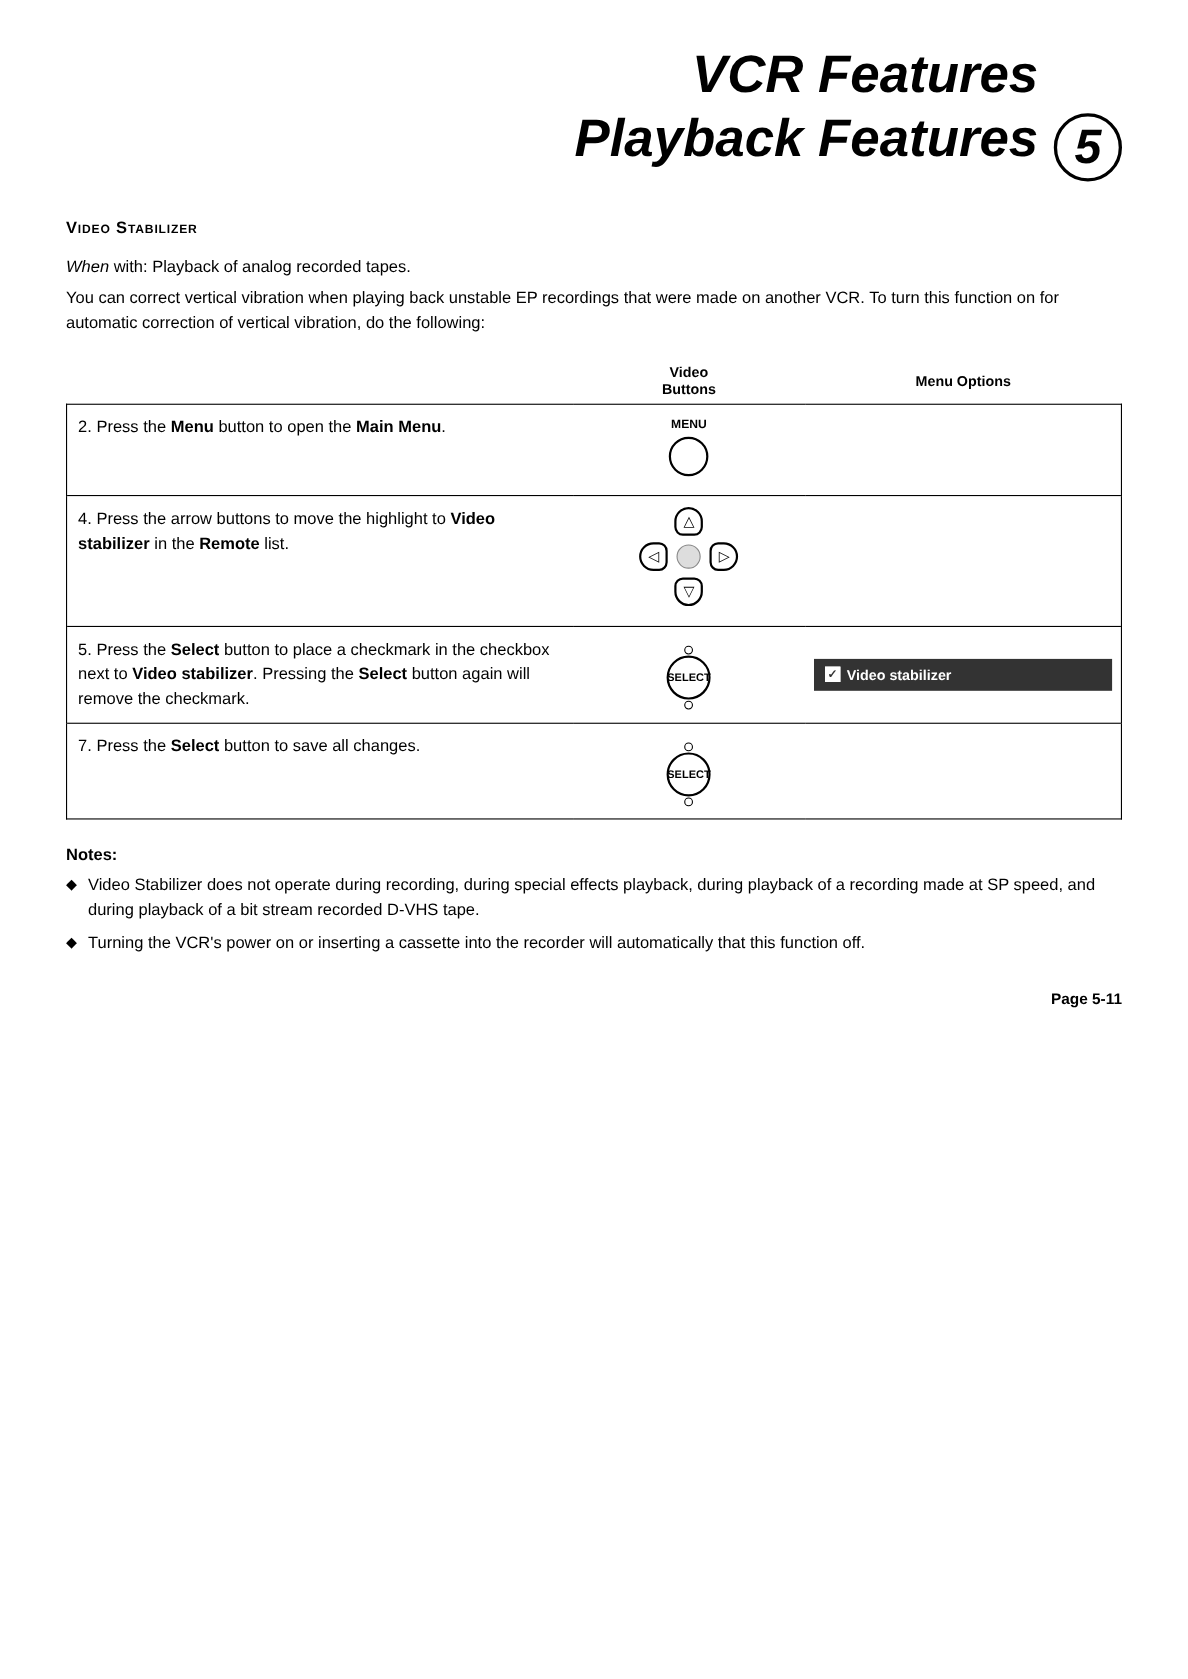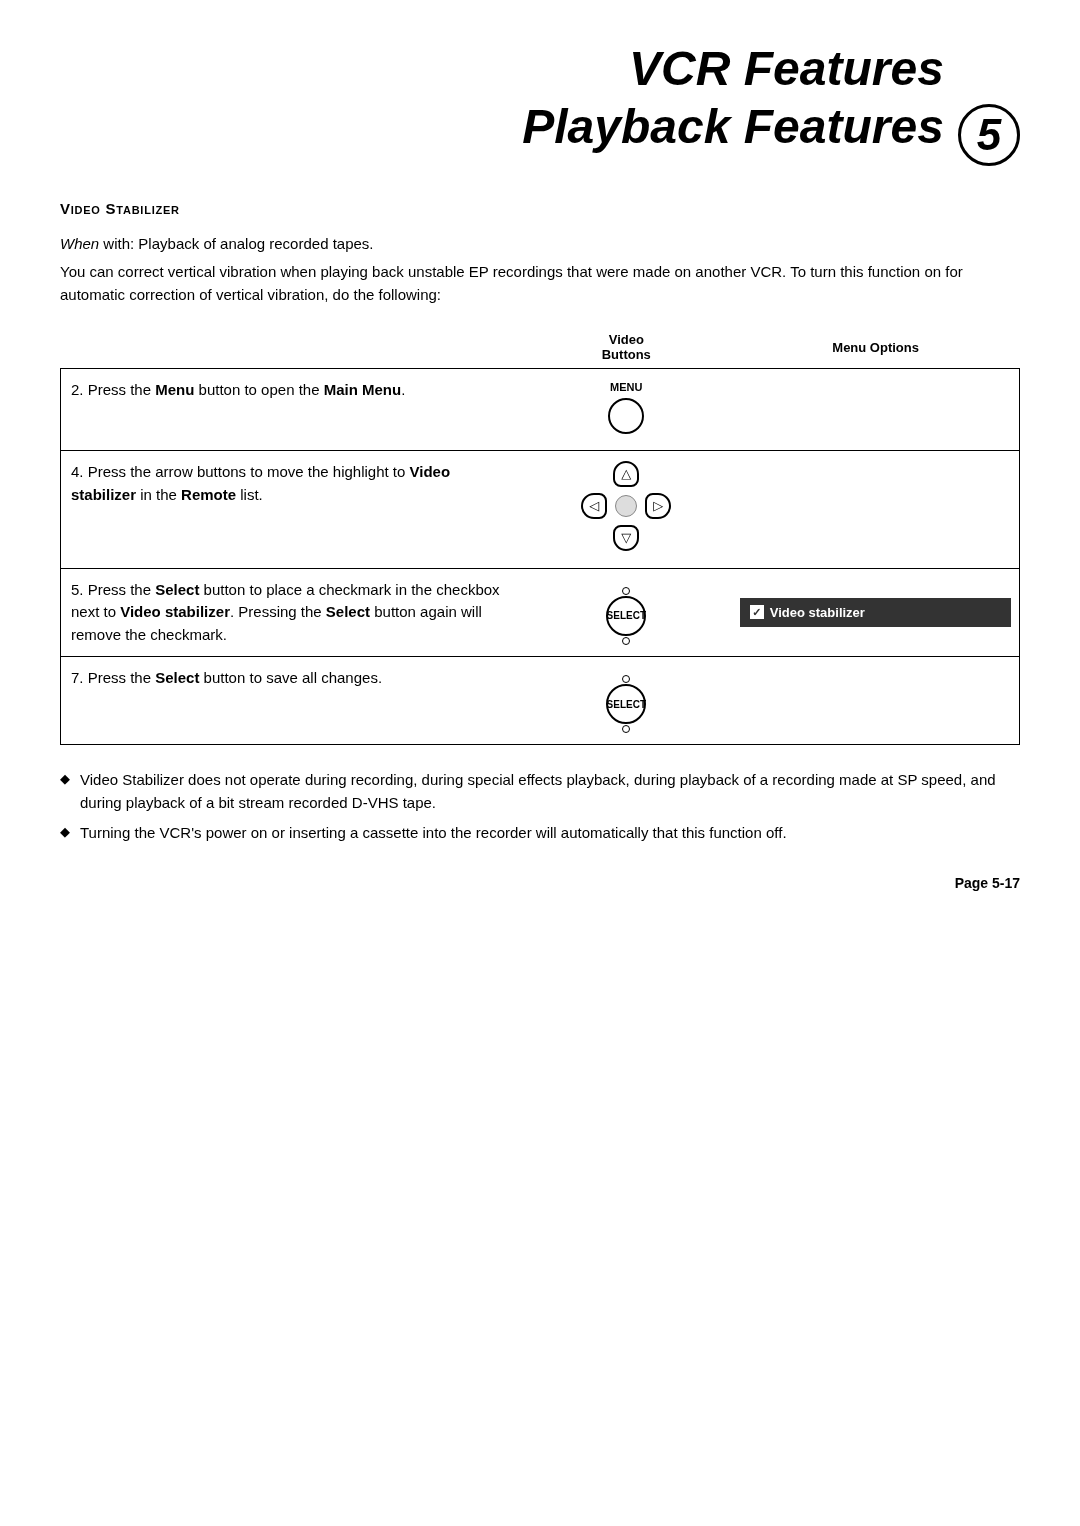--- a/index.html
+++ b/index.html
@@ -395,19 +395,20 @@
           <div class="select-circle">SELECT</div>
           <div class="select-dot"></div>
         </div>
       </td>
       <td class="col-menu border-right"></td>
     </tr>
   </tbody>
 </table>
 
 <div class="notes-section">
+  <div class="notes-heading">Notes:</div>
   <ul class="notes-list">
     <li>Video Stabilizer does not operate during recording, during special effects playback, during playback of a recording made at SP speed, and during playback of a bit stream recorded D-VHS tape.</li>
     <li>Turning the VCR's power on or inserting a cassette into the recorder will automatically that this function off.</li>
   </ul>
 </div>
 
-<div class="page-number">Page 5-17</div>
+<div class="page-number">Page 5-11</div>
 
 </body></html>

